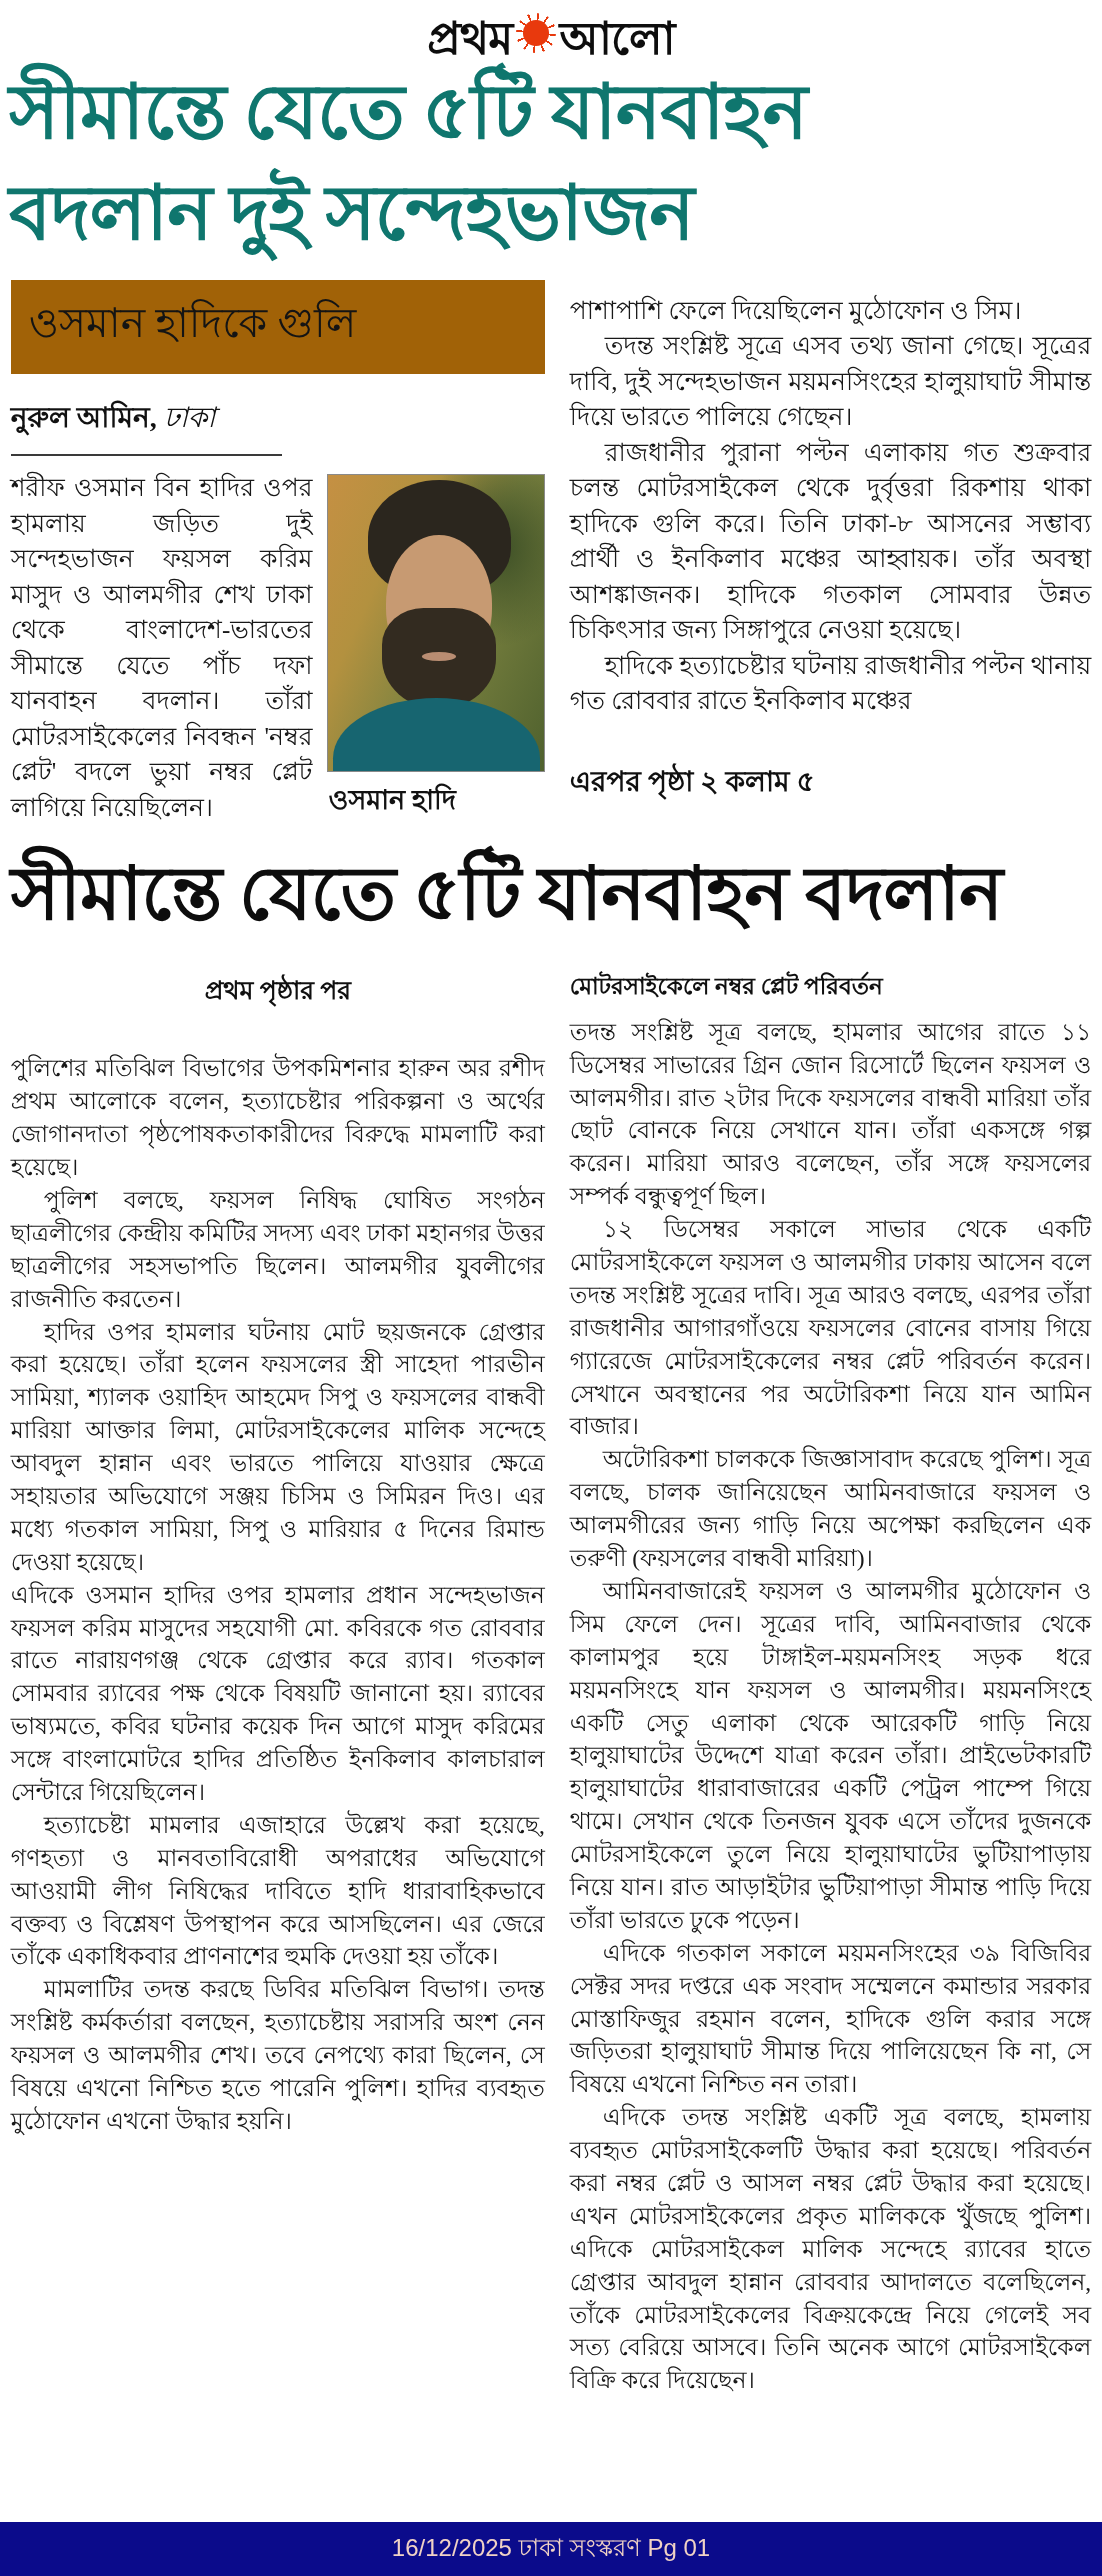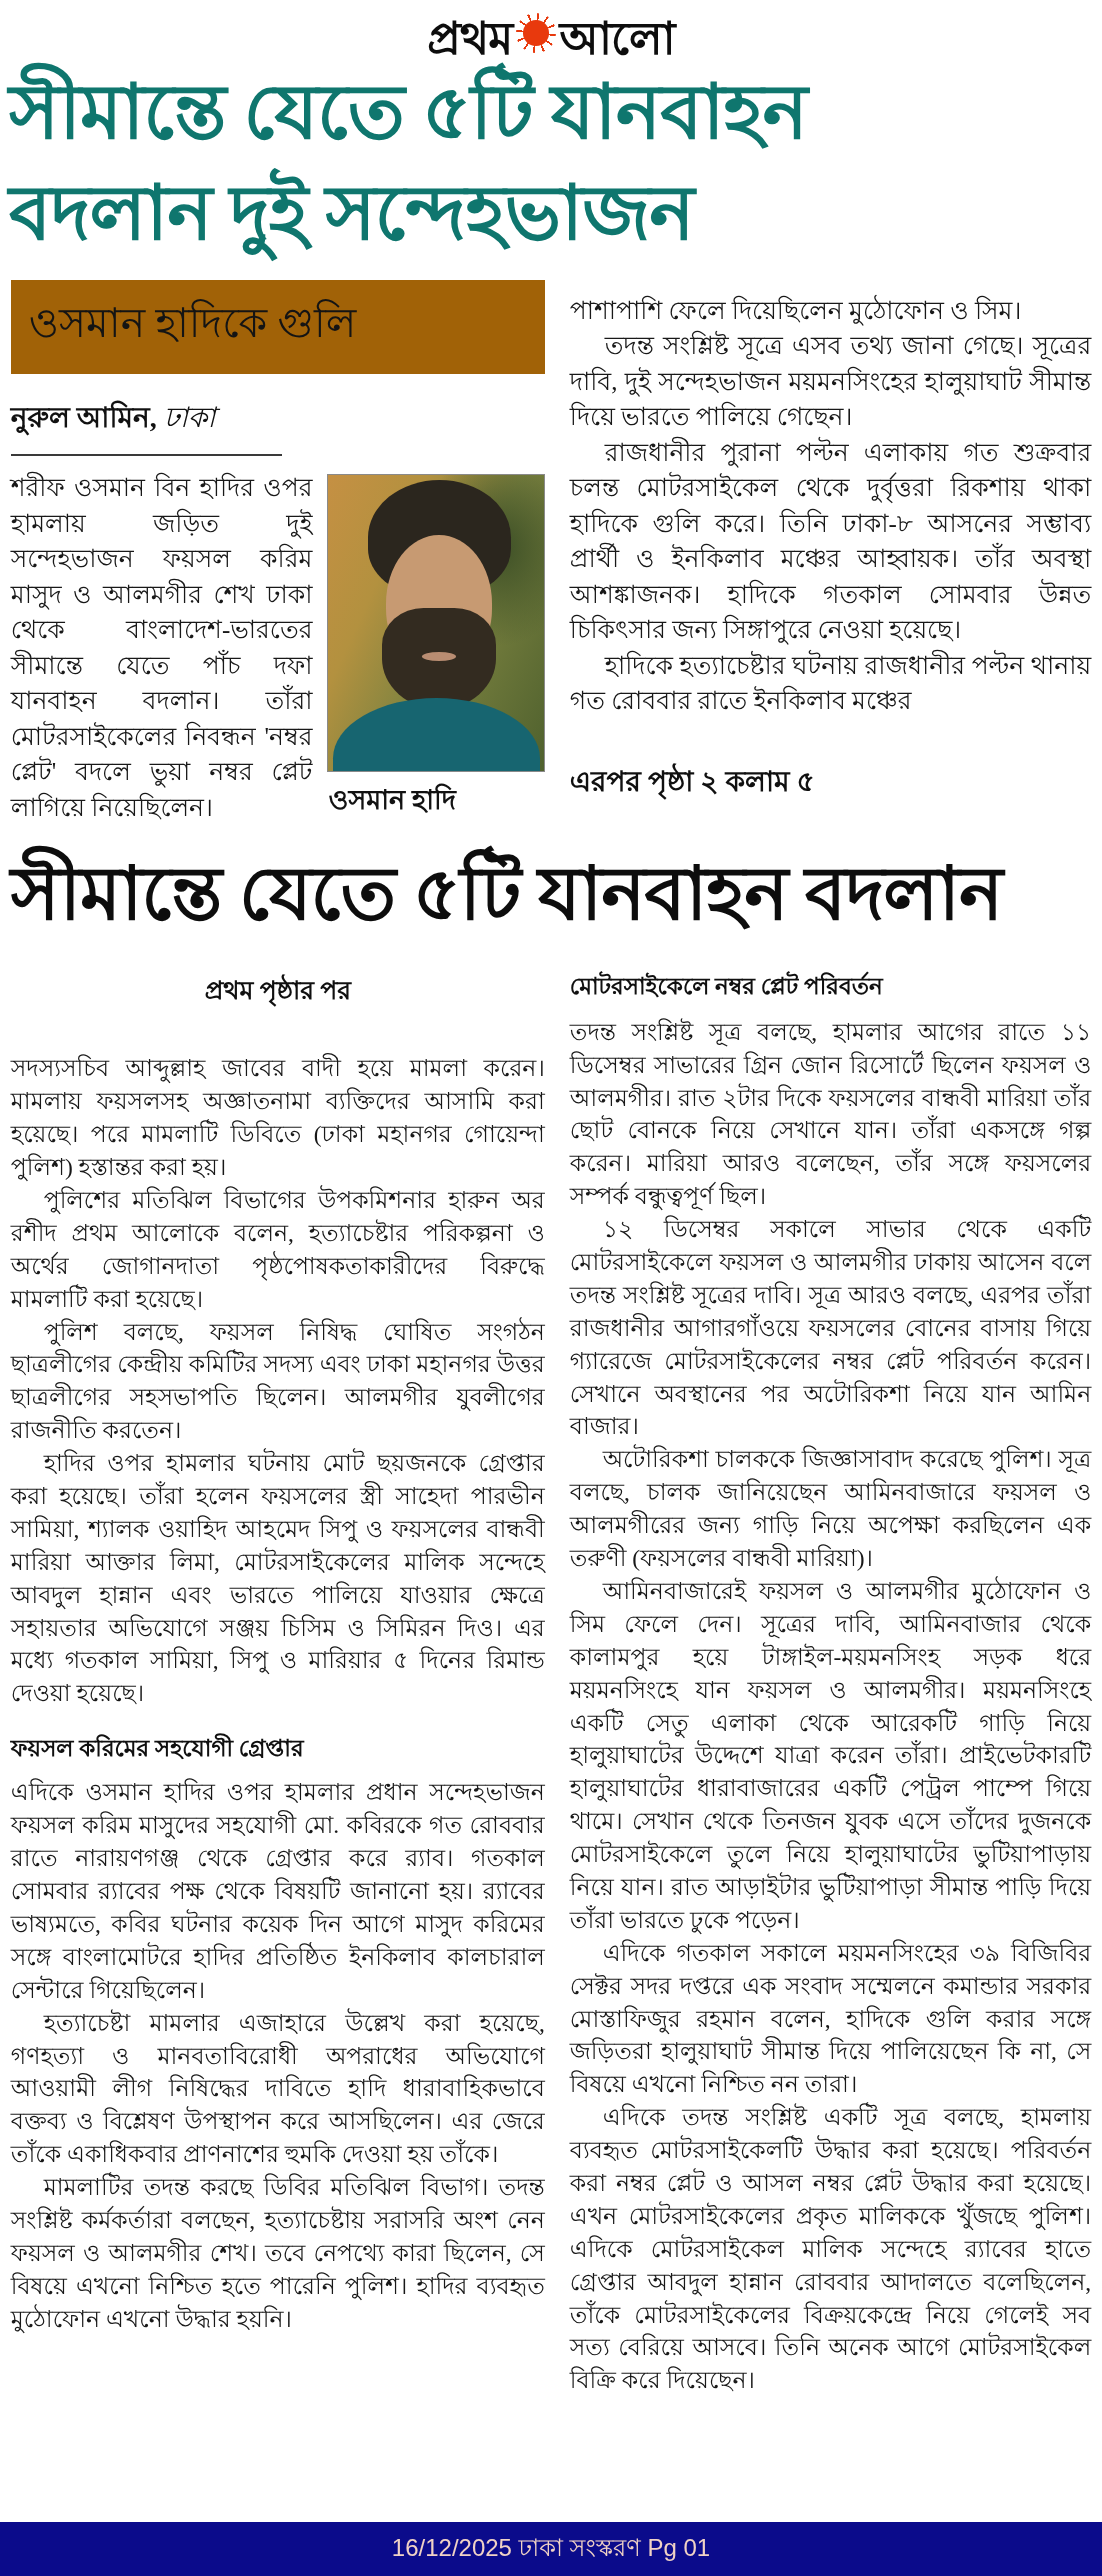--- a/index.html
+++ b/index.html
@@ -140,26 +140,24 @@
 
   </div>
 
   <h2 class="continued-headline">সীমান্তে যেতে ৫টি যানবাহন বদলান</h2>
 
   <div class="cols2">
 
     <div class="col-left">
       <div class="continuation-label">প্রথম পৃষ্ঠার পর</div>
       <div class="body-text">
-        <p>সদস্যসচিব আব্দুল্লাহ জাবের বাদী হয়ে মামলা করেন। মামলায় ফয়সলসহ অজ্ঞাতনামা ব্যক্তিদের আসামি করা হয়েছে। পরে মামলাটি ডিবিতে (ঢাকা মহানগর গোয়েন্দা পুলিশ) হস্তান্তর করা হয়।</p>
         <p>পুলিশের মতিঝিল বিভাগের উপকমিশনার হারুন অর রশীদ প্রথম আলোকে বলেন, হত্যাচেষ্টার পরিকল্পনা ও অর্থের জোগানদাতা পৃষ্ঠপোষকতাকারীদের বিরুদ্ধে মামলাটি করা হয়েছে।</p>
         <p>পুলিশ বলছে, ফয়সল নিষিদ্ধ ঘোষিত সংগঠন ছাত্রলীগের কেন্দ্রীয় কমিটির সদস্য এবং ঢাকা মহানগর উত্তর ছাত্রলীগের সহসভাপতি ছিলেন। আলমগীর যুবলীগের রাজনীতি করতেন।</p>
         <p>হাদির ওপর হামলার ঘটনায় মোট ছয়জনকে গ্রেপ্তার করা হয়েছে। তাঁরা হলেন ফয়সলের স্ত্রী সাহেদা পারভীন সামিয়া, শ্যালক ওয়াহিদ আহমেদ সিপু ও ফয়সলের বান্ধবী মারিয়া আক্তার লিমা, মোটরসাইকেলের মালিক সন্দেহে আবদুল হান্নান এবং ভারতে পালিয়ে যাওয়ার ক্ষেত্রে সহায়তার অভিযোগে সঞ্জয় চিসিম ও সিমিরন দিও। এর মধ্যে গতকাল সামিয়া, সিপু ও মারিয়ার ৫ দিনের রিমান্ড দেওয়া হয়েছে।</p>
       </div>
-      <div class="subhead left-sub">ফয়সল করিমের সহযোগী গ্রেপ্তার</div>
       <div class="body-text">
         <p>এদিকে ওসমান হাদির ওপর হামলার প্রধান সন্দেহভাজন ফয়সল করিম মাসুদের সহযোগী মো. কবিরকে গত রোববার রাতে নারায়ণগঞ্জ থেকে গ্রেপ্তার করে র‍্যাব। গতকাল সোমবার র‍্যাবের পক্ষ থেকে বিষয়টি জানানো হয়। র‍্যাবের ভাষ্যমতে, কবির ঘটনার কয়েক দিন আগে মাসুদ করিমের সঙ্গে বাংলামোটরে হাদির প্রতিষ্ঠিত ইনকিলাব কালচারাল সেন্টারে গিয়েছিলেন।</p>
         <p>হত্যাচেষ্টা মামলার এজাহারে উল্লেখ করা হয়েছে, গণহত্যা ও মানবতাবিরোধী অপরাধের অভিযোগে আওয়ামী লীগ নিষিদ্ধের দাবিতে হাদি ধারাবাহিকভাবে বক্তব্য ও বিশ্লেষণ উপস্থাপন করে আসছিলেন। এর জেরে তাঁকে একাধিকবার প্রাণনাশের হুমকি দেওয়া হয় তাঁকে।</p>
         <p>মামলাটির তদন্ত করছে ডিবির মতিঝিল বিভাগ। তদন্ত সংশ্লিষ্ট কর্মকর্তারা বলছেন, হত্যাচেষ্টায় সরাসরি অংশ নেন ফয়সল ও আলমগীর শেখ। তবে নেপথ্যে কারা ছিলেন, সে বিষয়ে এখনো নিশ্চিত হতে পারেনি পুলিশ। হাদির ব্যবহৃত মুঠোফোন এখনো উদ্ধার হয়নি।</p>
       </div>
     </div>
 
     <div class="col-right">
       <div class="subhead right-sub">মোটরসাইকেলে নম্বর প্লেট পরিবর্তন</div>
       <div class="body-text">

